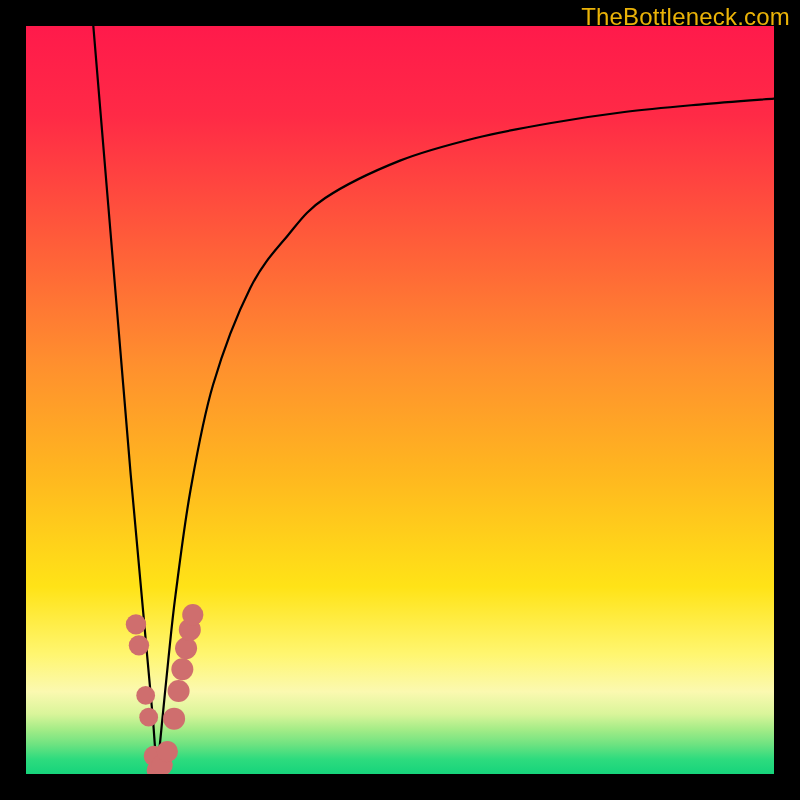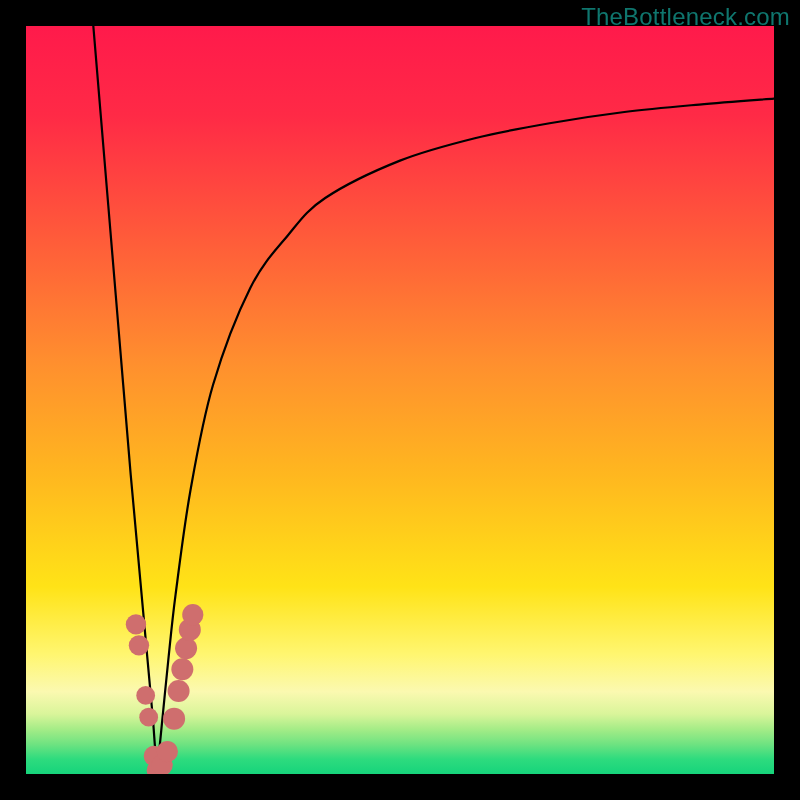--- a/index.html
+++ b/index.html
@@ -23,21 +23,21 @@
     top: 26px;
     left: 26px;
     width: 748px;
     height: 748px;
     overflow: hidden;
   }
   .watermark {
     position: absolute;
     top: 3px;
     right: 10px;
-    color: #0f766e;
+    color: #eab308;
     font-size: 24px;
     font-weight: 500;
     letter-spacing: 0.2px;
   }
   svg {
     position: absolute;
     inset: 0;
   }
 </style>
 </head>

